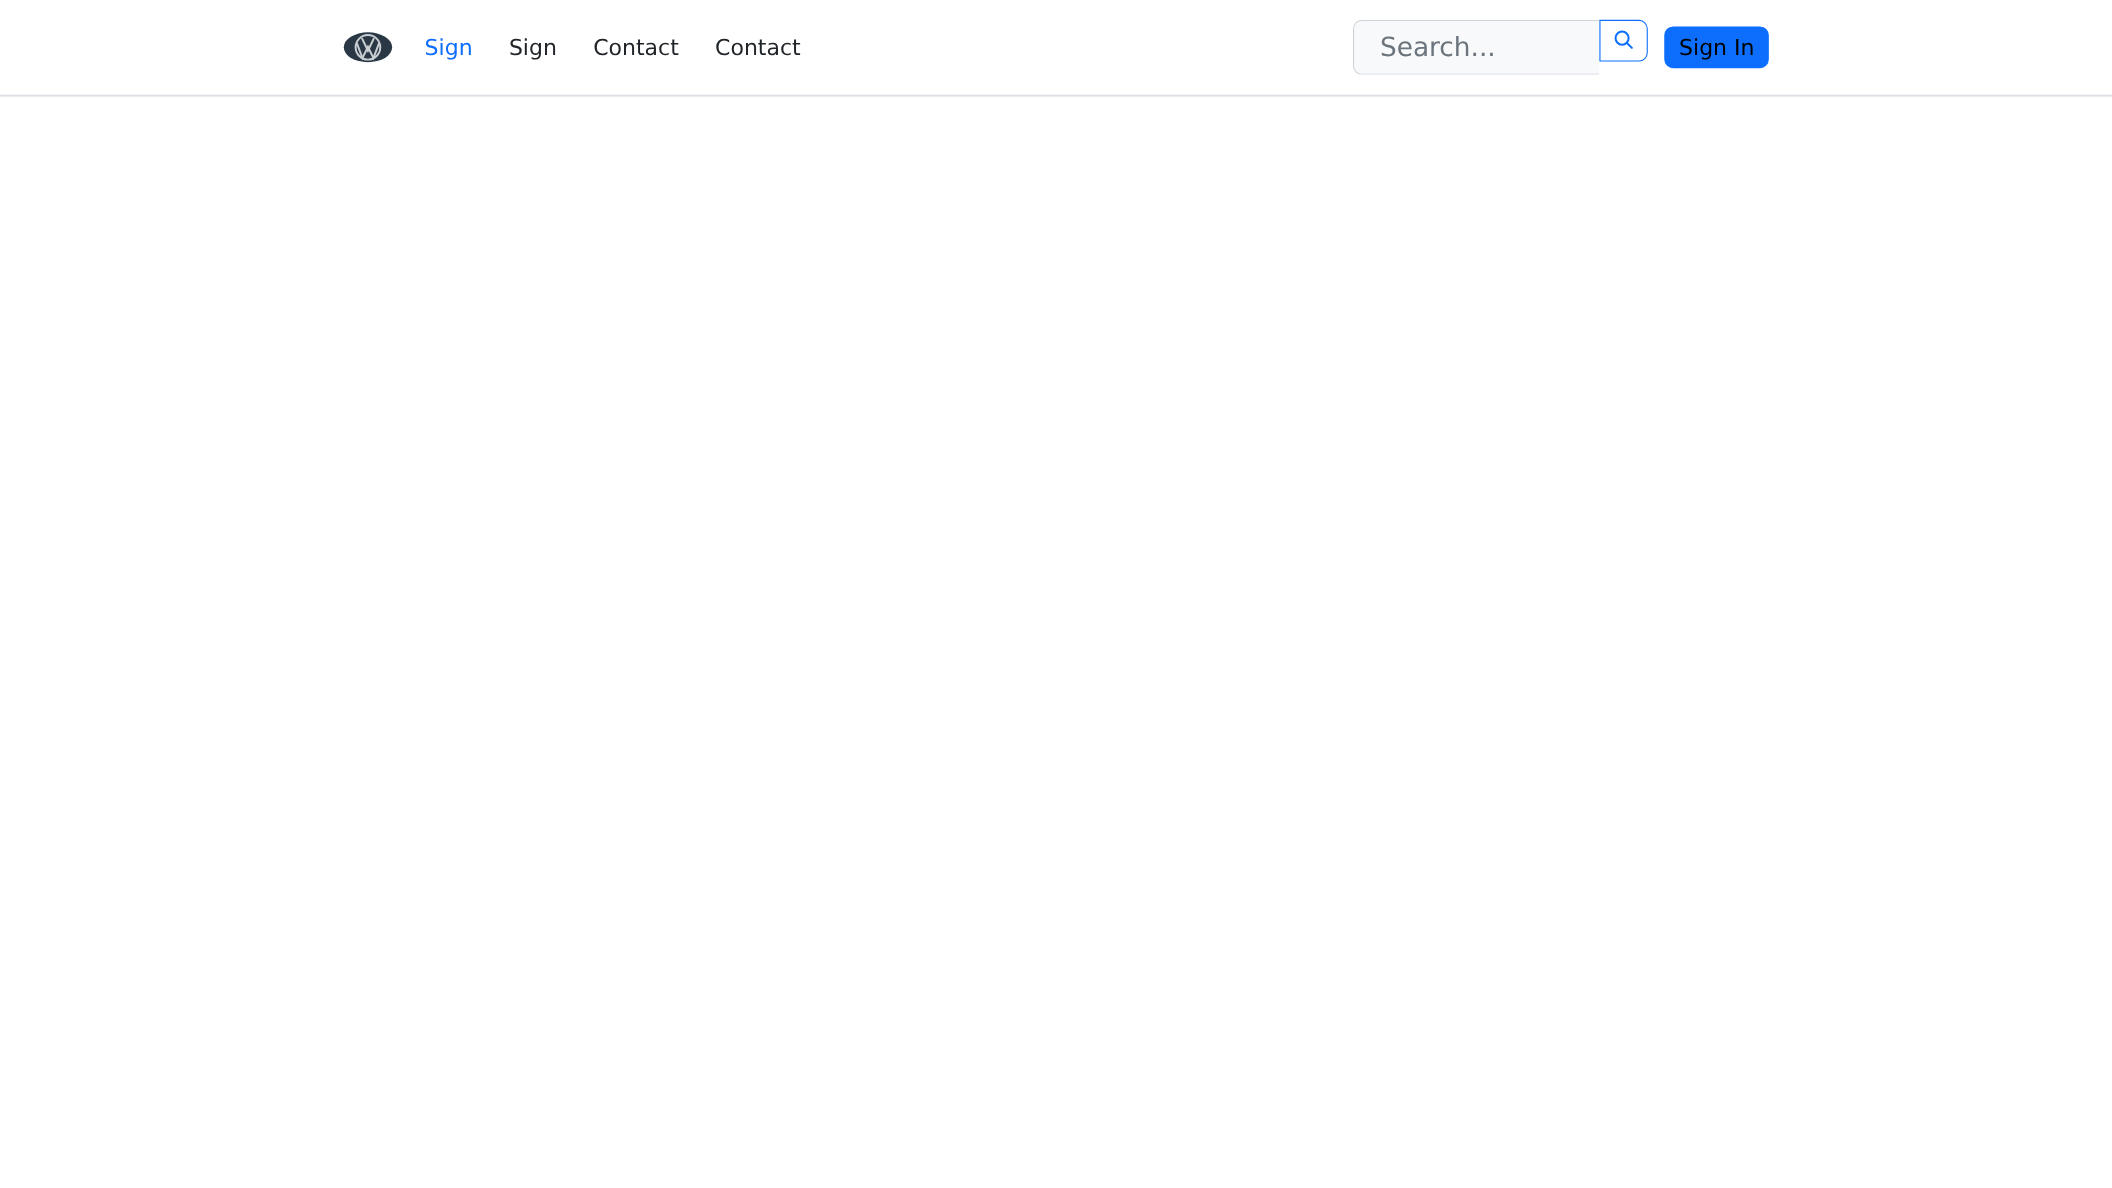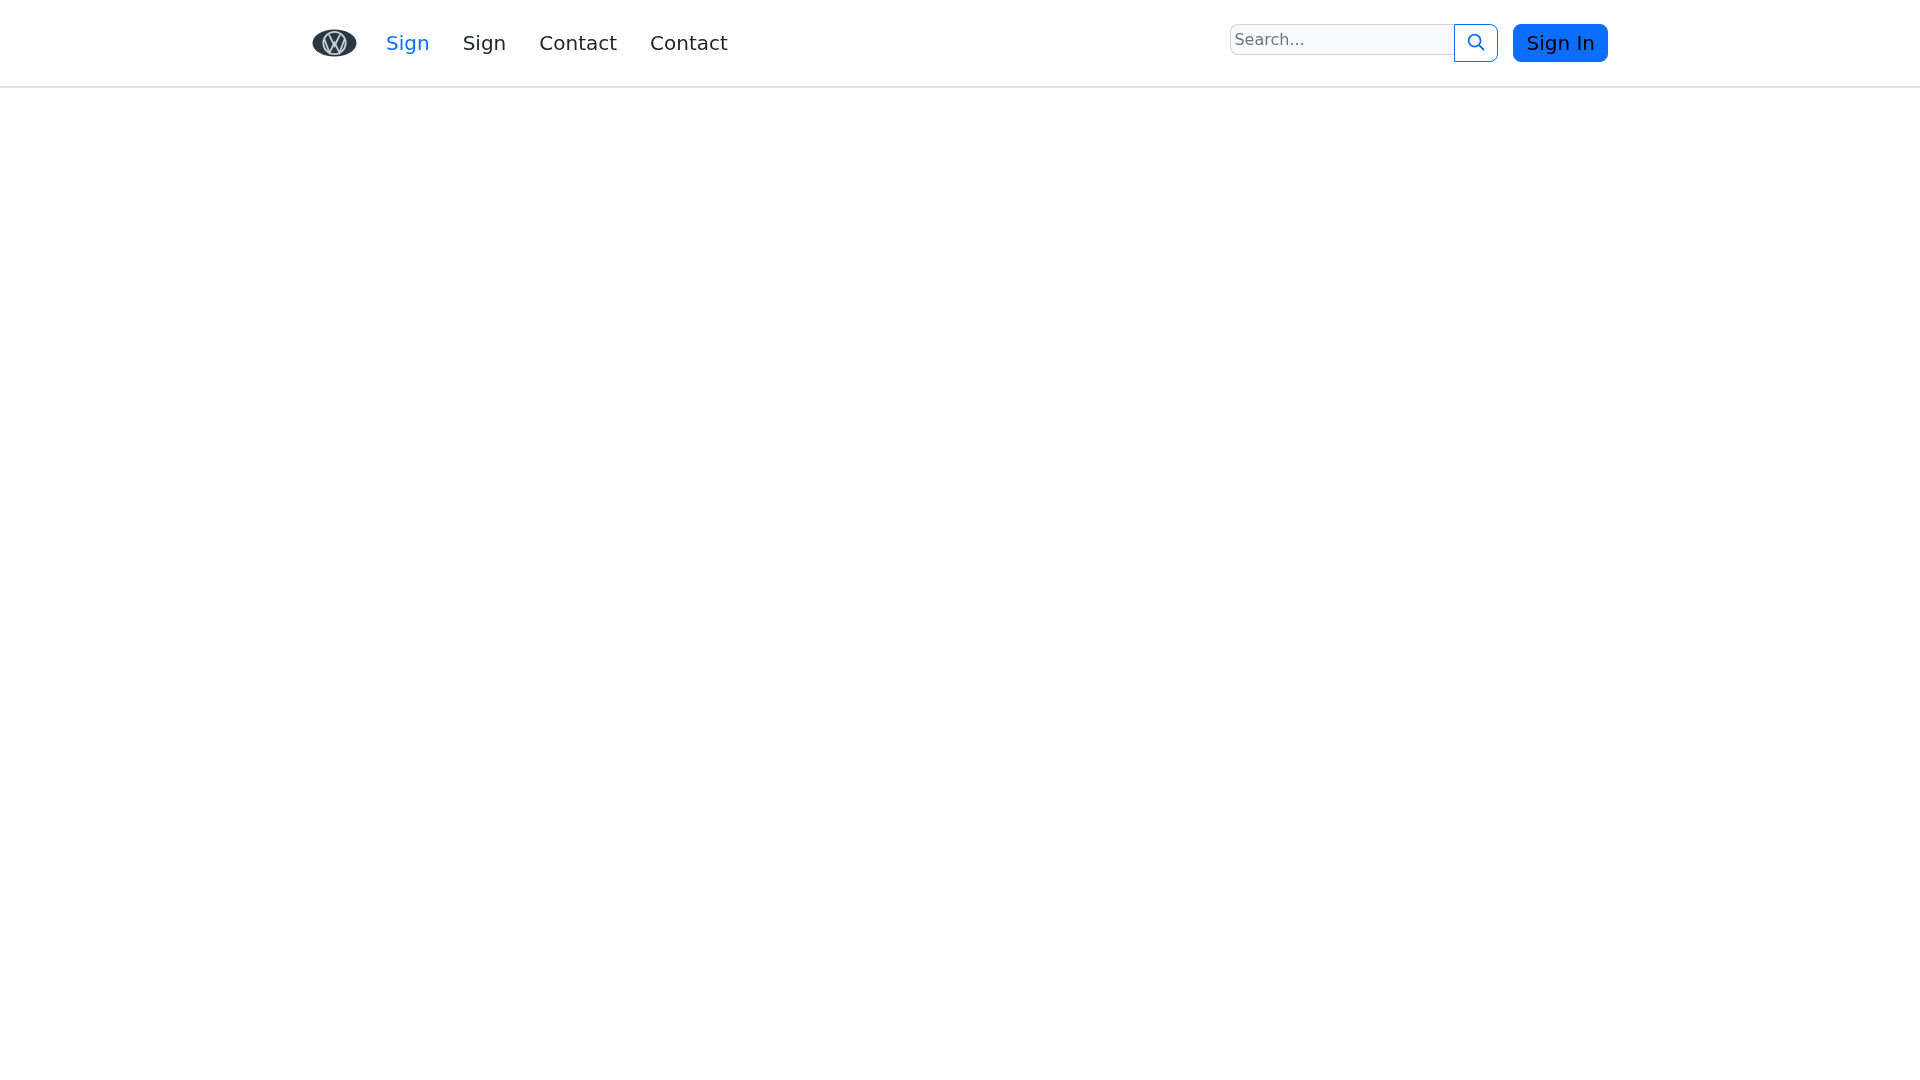--- a/index.html
+++ b/index.html
@@ -55,29 +55,29 @@
     cursor: pointer;
     white-space: nowrap;
   }
   .nav-link.active { color: var(--accent); }
 
   .spacer { flex: 1 1 auto; }
 
   .search-group { display: flex; align-items: stretch; }
   .search-input {
     width: 224px;
-    height: 31px;
+    height: 50px;
     font-family: inherit;
-    font-size: 16px;
+    font-size: 24px;
     color: var(--nav-text);
     background: var(--input-bg);
     border: 1px solid var(--input-border);
     border-right: none;
     border-radius: 8px 0 0 8px;
-    padding: 0 3px;
+    padding: 0 23px;
     outline: none;
   }
   .search-input::placeholder { color: var(--placeholder); opacity: 1; }
   .search-button {
     width: 44px;
     height: 38px;
     display: flex;
     align-items: center;
     justify-content: center;
     background: #ffffff;

